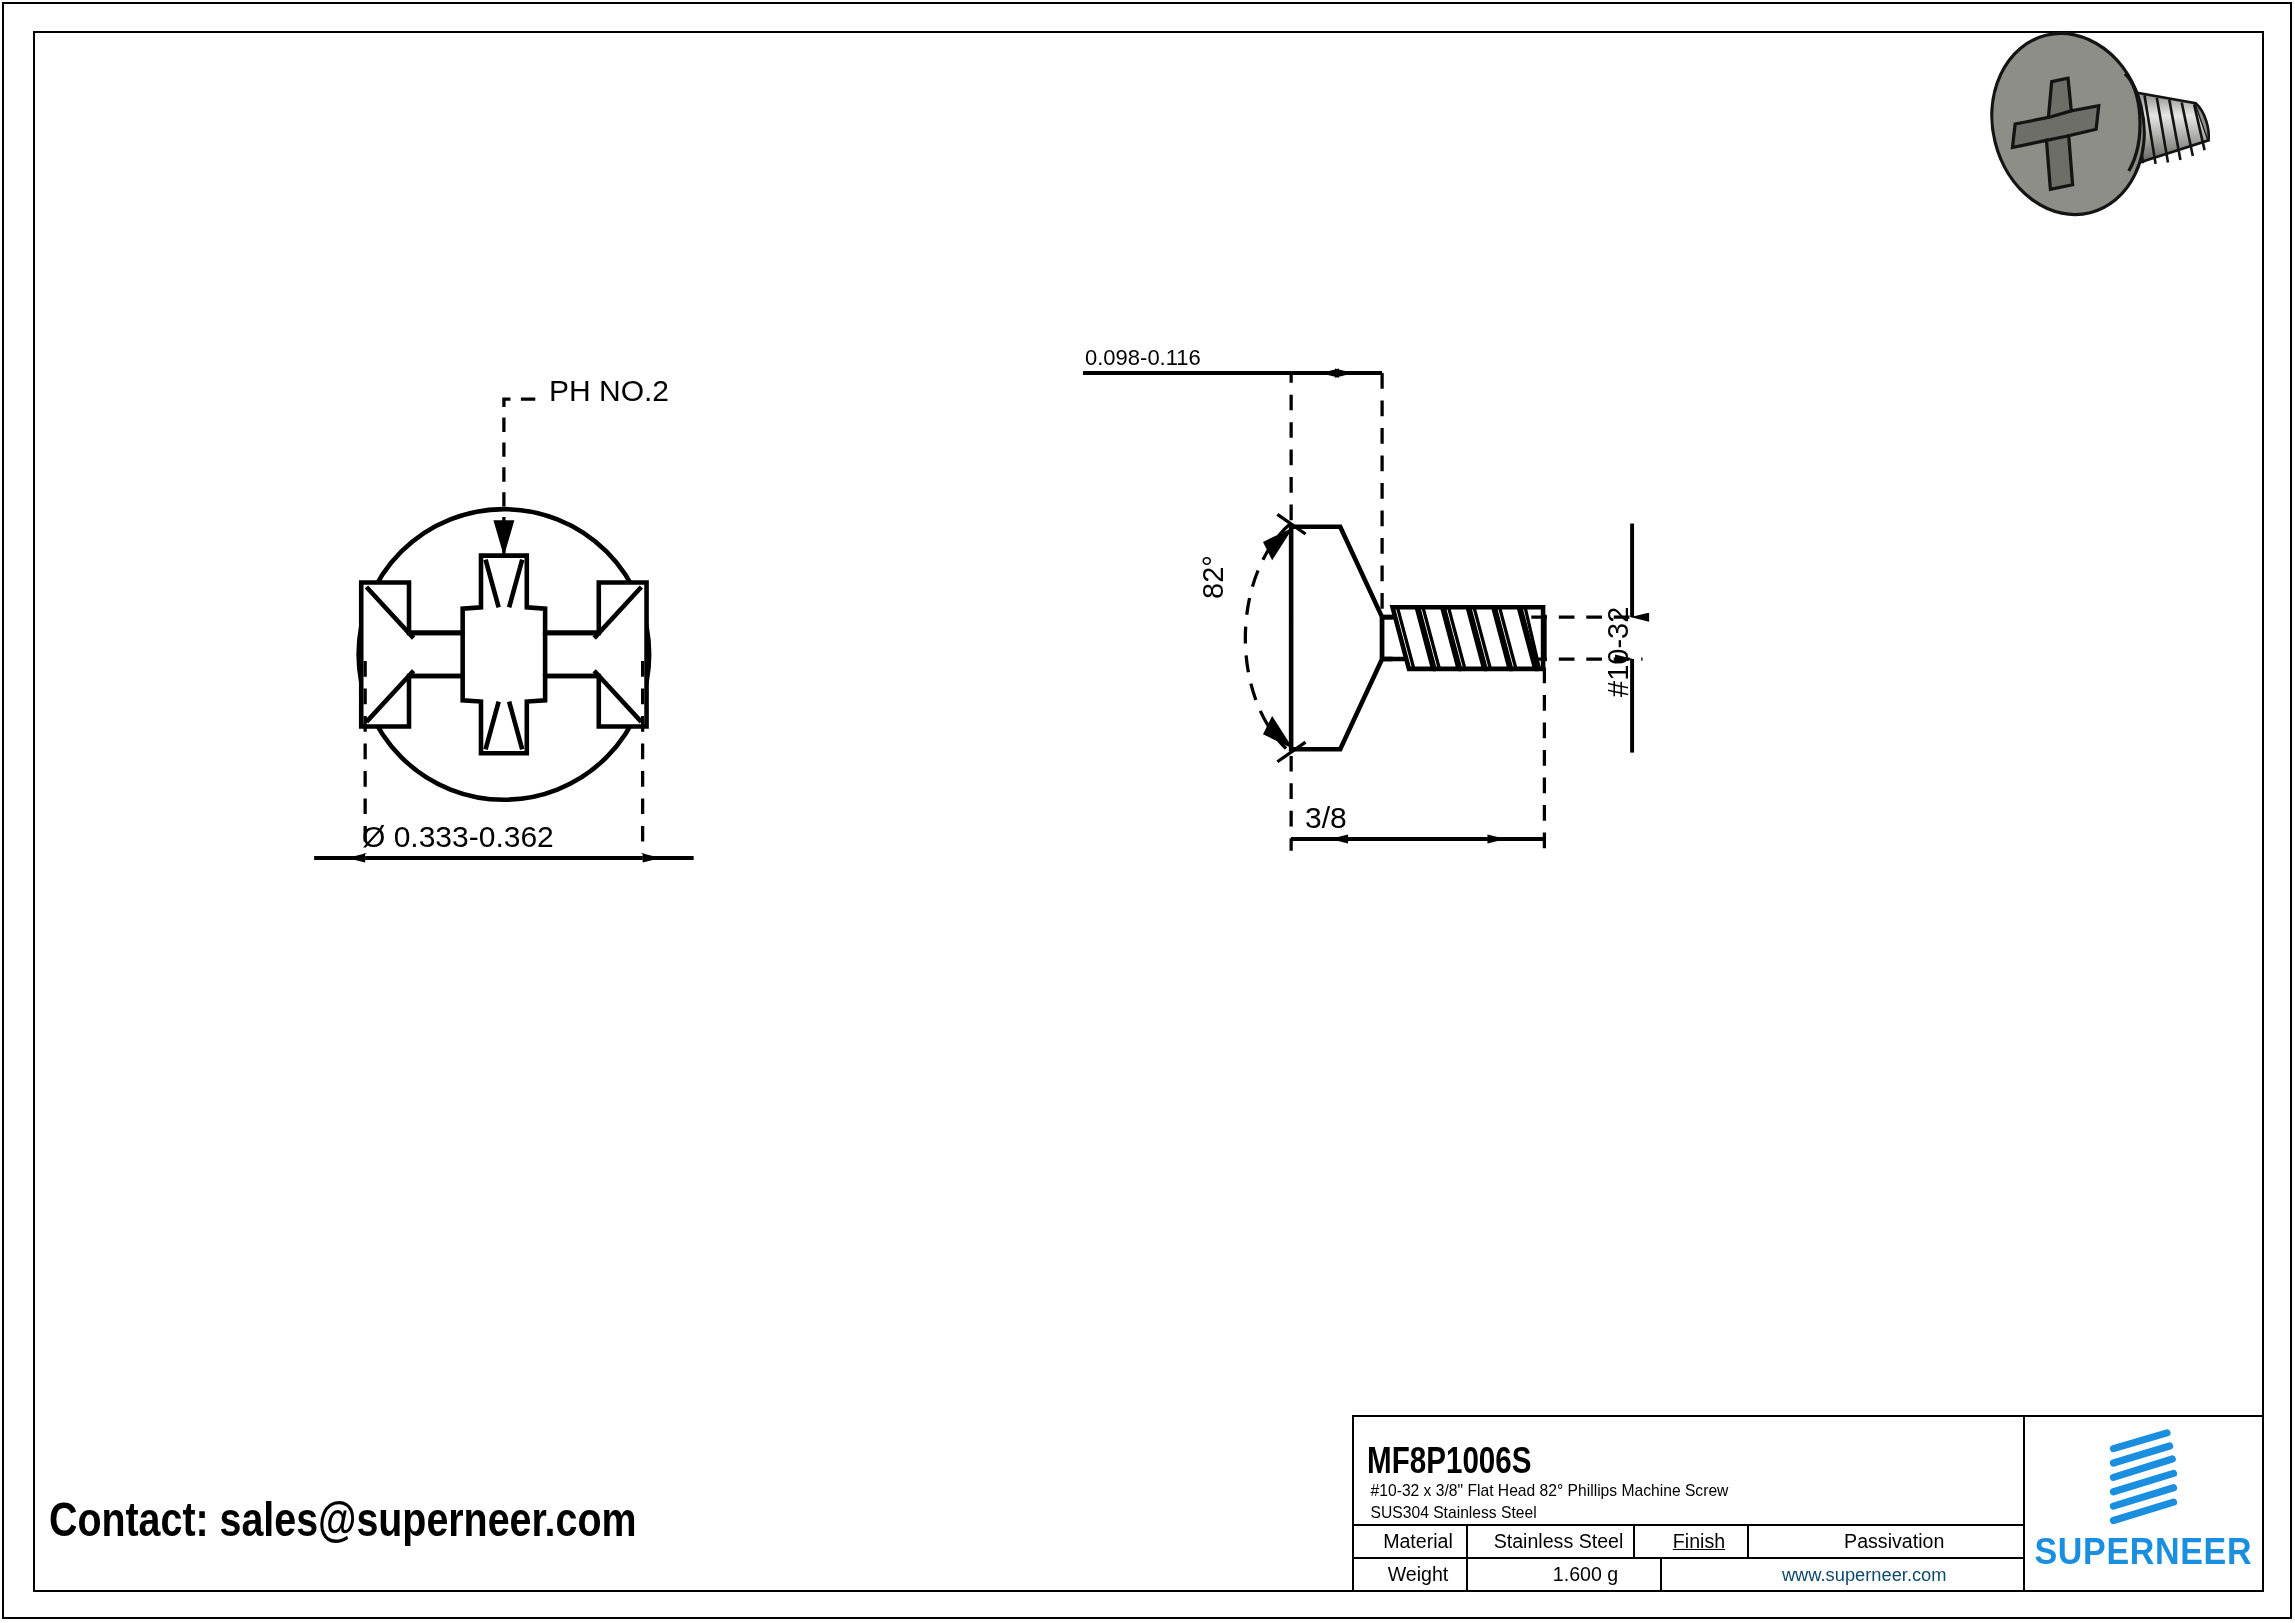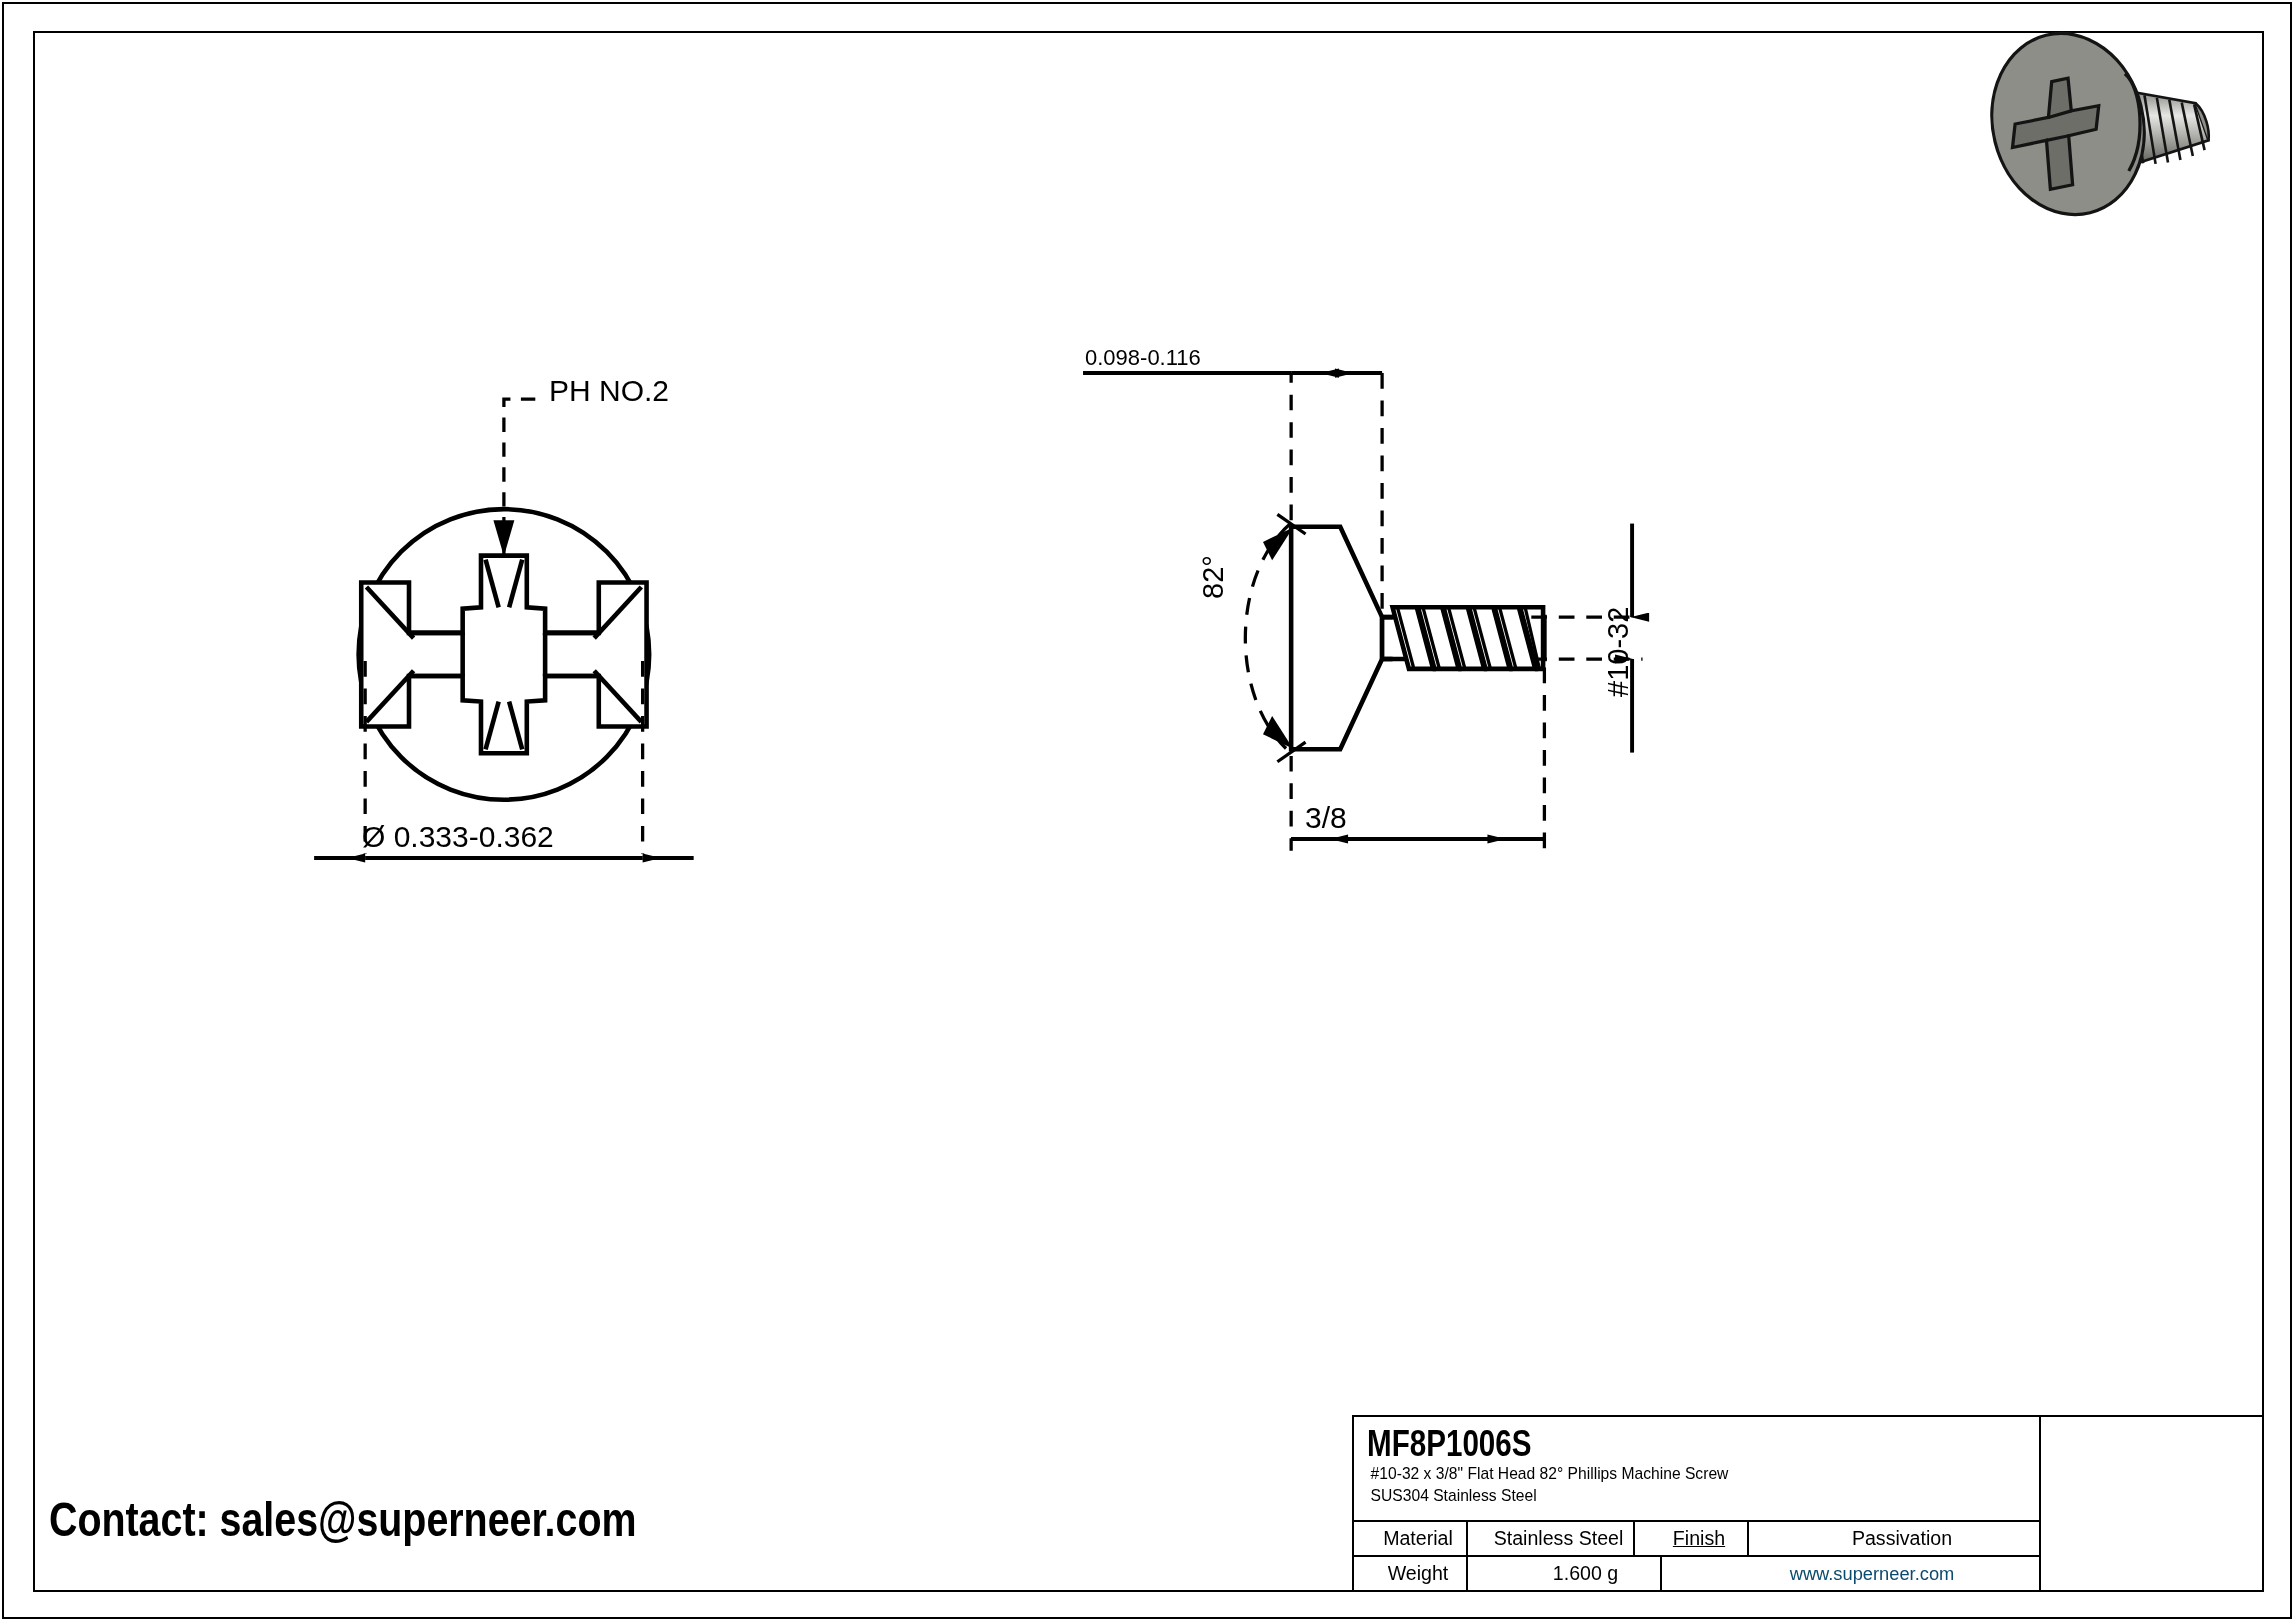--- a/index.html
+++ b/index.html
@@ -40,21 +40,21 @@
     display:flex;
   }
   #tb-left{
     width:687px;
     border-right:2.6px solid #000;
     box-sizing:border-box;
     display:flex;flex-direction:column;
   }
   #tb-desc{
     flex:0 0 105px;
-    padding:7px 0 0 13px;
+    padding:24px 0 0 13px;
     box-sizing:border-box;
     border-bottom:2px solid #000;
   }
   #tb-part-number{
     font-size:37px;
     font-weight:bold;
     letter-spacing:0px;
     line-height:39px;
     transform:scaleX(0.8);
     transform-origin:left top;
@@ -341,18 +341,31 @@
           <div class="tb-cell c-finish-value last">Passivation</div>
         </div>
         <div class="tb-row">
           <div class="tb-cell c-weight-label">Weight</div>
           <div class="tb-cell c-weight-value">1.600 g</div>
           <div class="tb-cell c-web last">www.superneer.com</div>
         </div>
       </div>
     </div>
 
+    <div id="tb-logo">
+      <svg id="logo-mark" viewBox="0 0 120 150">
+        <g stroke="#1a8fe0" stroke-width="11" stroke-linecap="round" fill="none">
+          <line x1="14" y1="30" x2="96" y2="6"></line>
+          <line x1="14" y1="52" x2="100" y2="26"></line>
+          <line x1="14" y1="74" x2="104" y2="46"></line>
+          <line x1="14" y1="96" x2="106" y2="68"></line>
+          <line x1="14" y1="118" x2="106" y2="90"></line>
+          <line x1="14" y1="140" x2="106" y2="112"></line>
+        </g>
+      </svg>
+      <div id="logo-word">SUPERNEER</div>
+    </div>
   </div>
 
   <div id="contact">Contact: sales@superneer.com</div>
 
 </div>
 
 
 </body></html>

